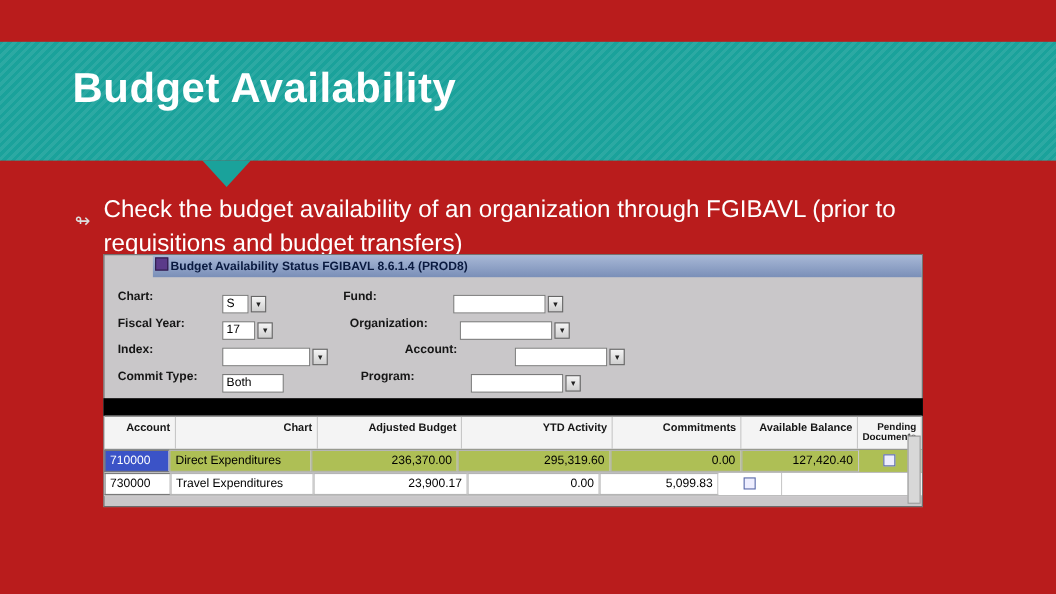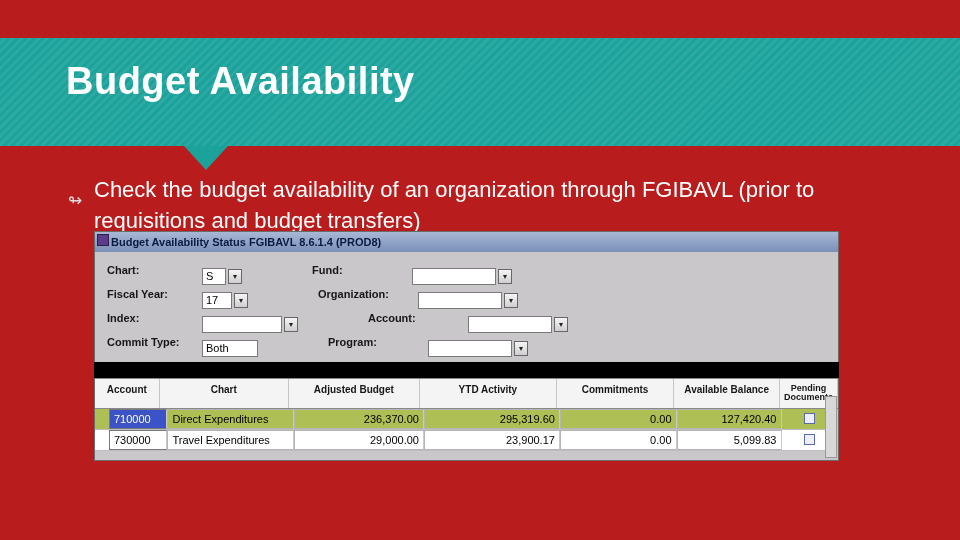--- a/index.html
+++ b/index.html
@@ -18,42 +18,43 @@
   .bullet-icon { position: absolute; left: 68px; top: 190px; color: #ddd; font-size: 17px; }
   .bullet-text { position: absolute; left: 94px; top: 175px; width: 810px; color: #fff; font-size: 22px; line-height: 1.4; }
   .screenshot {
     position: absolute; left: 94px; top: 231px; width: 745px; height: 230px; background: #c9c7c9;
     border: 1px solid #6b6b6b;
   }
   .win-title {
     height: 20px; background: linear-gradient(#a8b8d6, #7a8fb8);
     color: #0a1a40; font-size: 11px; font-weight: 700; display: flex; align-items: center; padding-left: 16px;
     position: relative;
+    margin-left: 44px;
   }
   .win-title .sys-icon { position: absolute; left: 2px; top: 2px; width: 12px; height: 12px; background: #5b3b8a; border: 1px solid #2e1d4a; }
   .form-area { height: 110px; padding: 12px 12px 0 12px; font-size: 11px; }
   .form-row { display: flex; height: 24px; }
   .lab { width: 95px; font-weight: 700; color: #161616; }
   .ctrl { display: flex; align-items: center; gap: 2px; }
   .txtbox { height: 17px; background: #fff; border: 1px solid #7a7a7a; font-size: 11px; padding: 0 3px; line-height: 15px; }
   .dd { width: 14px; height: 15px; background: linear-gradient(#f5f5f5,#cfcfcf); border: 1px solid #666; display: inline-flex; align-items: center; justify-content: center; font-size: 8px; color: #222; }
   .col2 { margin-left: 70px; }
   .lab2 { width: 100px; font-weight: 700; color: #161616; }
   .sep { height: 16px; background: #000; margin: 0 -1px; }
   .grid { font-size: 10px; }
   .ghead { display: flex; background: #f4f4f4; border-top: 1px solid #888; border-bottom: 1px solid #888; }
-  .ghead div { padding: 5px 4px; font-weight: 700; color: #161616; text-align: center; border-right: 1px solid #c7c7c7; }
+  .ghead div { padding: 5px 4px; font-weight: 700; color: #161616; text-align: right; border-right: 1px solid #c7c7c7; }
   .c-acc { width: 66px; }
   .c-title { width: 132px; }
   .c-adj { width: 134px; }
   .c-ytd { width: 140px; }
   .c-commit { width: 120px; }
   .c-avail { width: 108px; }
   .c-pend { width: 58px; font-size: 9px; line-height: 1.05; }
-  .grow { display: flex; border-bottom: 1px solid #bdbdbd; background: #fff; padding-left: 14px; }
+  .grow { display: flex; border-bottom: 1px solid #bdbdbd; background: #fff; }
   .grow.hl { background: #aebf55; }
   .grow div { padding: 3px 4px; border-right: 1px solid #c9c9c9; font-size: 11px; }
   .acc-cell { width: 60px; border: 1px solid #7a7a7a; background: #fff; }
   .acc-cell.sel { background: #3b53c7; color: #fff; }
   .title-cell { width: 130px; border: 1px solid #b5b5b5; }
   .num { text-align: right; }
   .adj-cell { width: 134px; border: 1px solid #b5b5b5; }
   .ytd-cell { width: 140px; border: 1px solid #b5b5b5; }
   .com-cell { width: 120px; border: 1px solid #b5b5b5; }
   .av-cell { width: 108px; border: 1px solid #b5b5b5; }
@@ -147,21 +148,20 @@
         <div class="ytd-cell num">295,319.60</div>
         <div class="com-cell num">0.00</div>
         <div class="av-cell num">127,420.40</div>
         <div class="pend-cell">
             <span class="chk"></span>
           </div>
       </div>
       <div class="grow">
         <div class="acc-cell">730000</div>
         <div class="title-cell">Travel Expenditures</div>
-        <div class="adj-cell num">29,000.00</div>
         <div class="ytd-cell num">23,900.17</div>
         <div class="com-cell num">0.00</div>
         <div class="av-cell num">5,099.83</div>
         <div class="pend-cell">
             <span class="chk"></span>
           </div>
       </div>
     </div>
 
     <div class="scroll-stub"></div>

